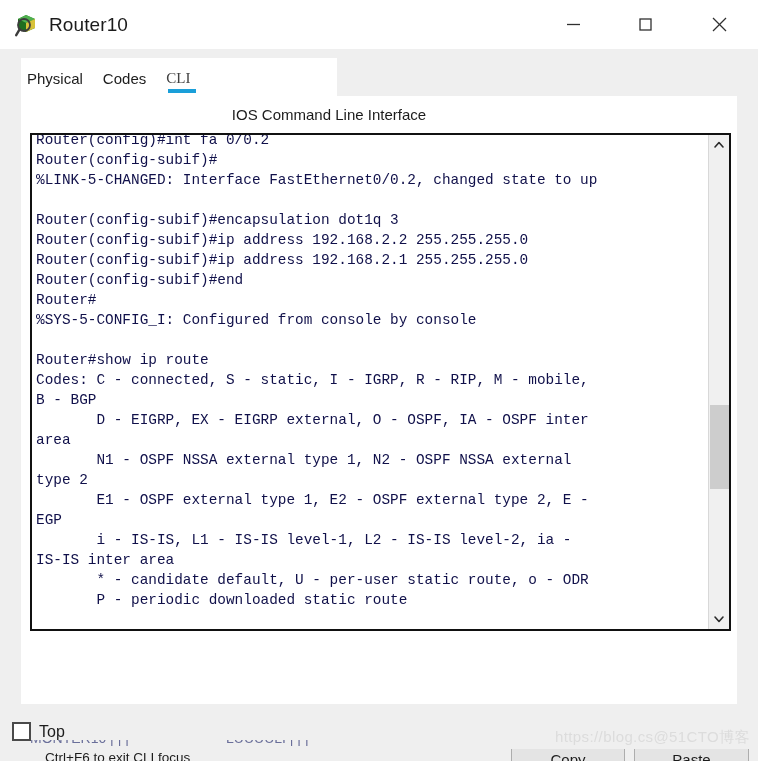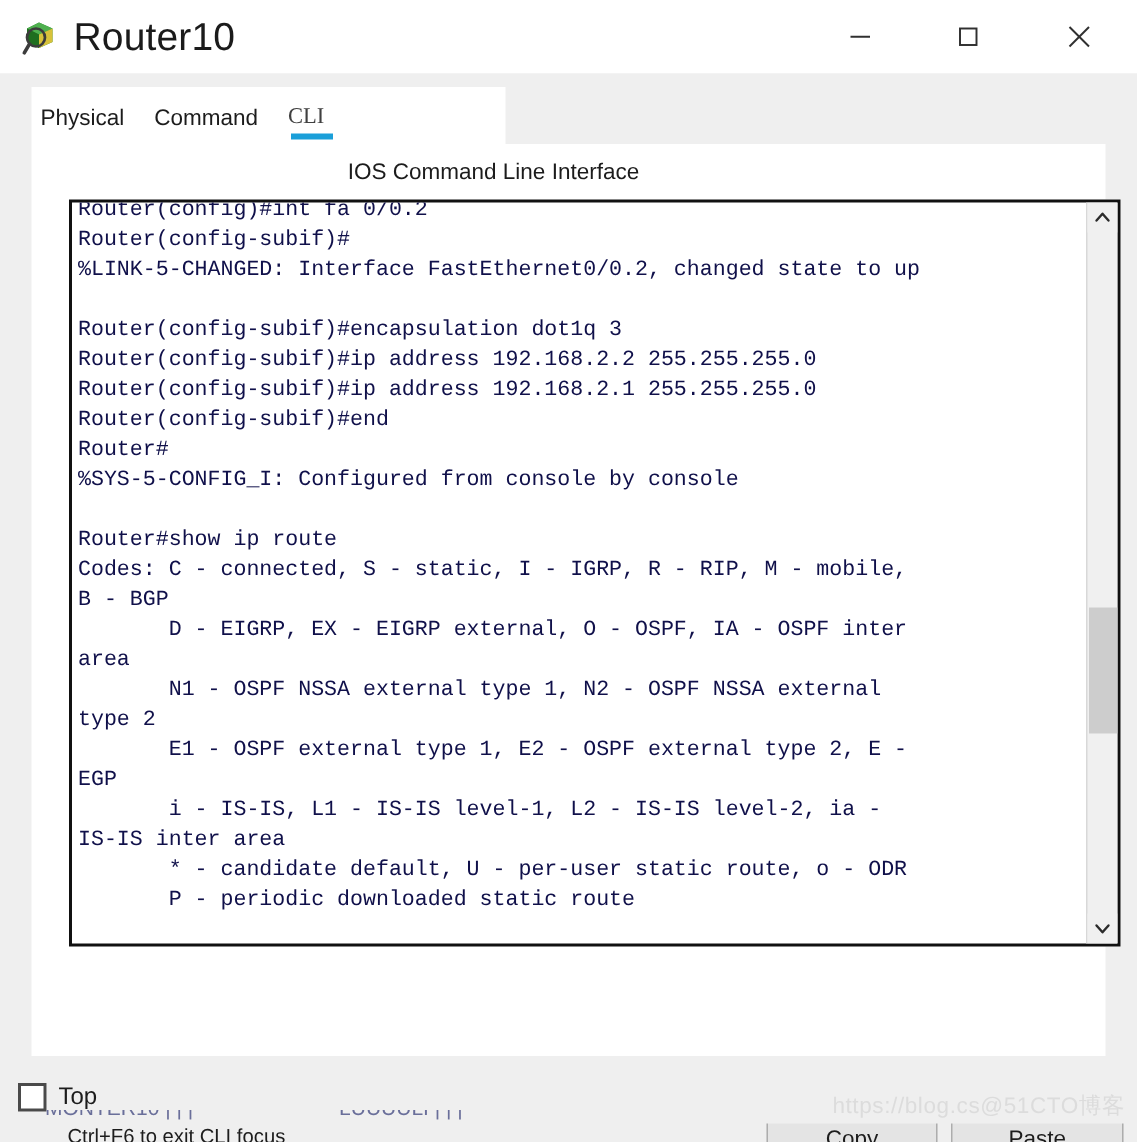--- a/index.html
+++ b/index.html
@@ -42,21 +42,21 @@
     align-items: center;
     gap: 9px;
   }
   #window-icon {
     width: 26px;
     height: 26px;
     position: relative;
     flex: none;
   }
   #window-title {
-    font-size: 26px;
+    font-size: 19px;
     color: #1b1b1b;
     letter-spacing: 0.1px;
     white-space: nowrap;
     text-align: center;
   }
   .win-btn {
     position: absolute;
     top: 0;
     width: 46px;
     height: 49px;
@@ -140,21 +140,20 @@
   
   #terminal-frame {
     position: absolute;
     left: 9px; top: 37px;
     width: 701px;
     height: 498px;
     border: 2px solid #111111;
     background: #ffffff;
     box-sizing: border-box;
     overflow: hidden;
-    margin-left: 16px;
   }
   #terminal-text {
     position: absolute;
     left: 4px;
     top: -5px;
     width: 676px;
     margin: 0;
     padding: 0;
     font-family: "Liberation Mono", "DejaVu Sans Mono", monospace;
     font-size: 14.4px;
@@ -312,21 +311,21 @@
         <line x1="3" y1="3" x2="16" y2="16" stroke="#303030" stroke-width="1.3"></line>
         <line x1="16" y1="3" x2="3" y2="16" stroke="#303030" stroke-width="1.3"></line>
       </svg>
     </button>
   </div>
 
   <div id="tab-strip">
     <div id="tab-sheet"></div>
     <div id="tabs">
       <button class="tab">Physical</button>
-      <button class="tab">Command</button>
+      <button class="tab">Codes</button>
       <button class="tab active">CLI</button>
     </div>
   </div>
 
   <div id="content-panel">
 
     <div id="cli-heading">IOS Command Line Interface</div>
 
     <div id="terminal-frame">
       <pre id="terminal-text">Router(config)#int fa 0/0.2

